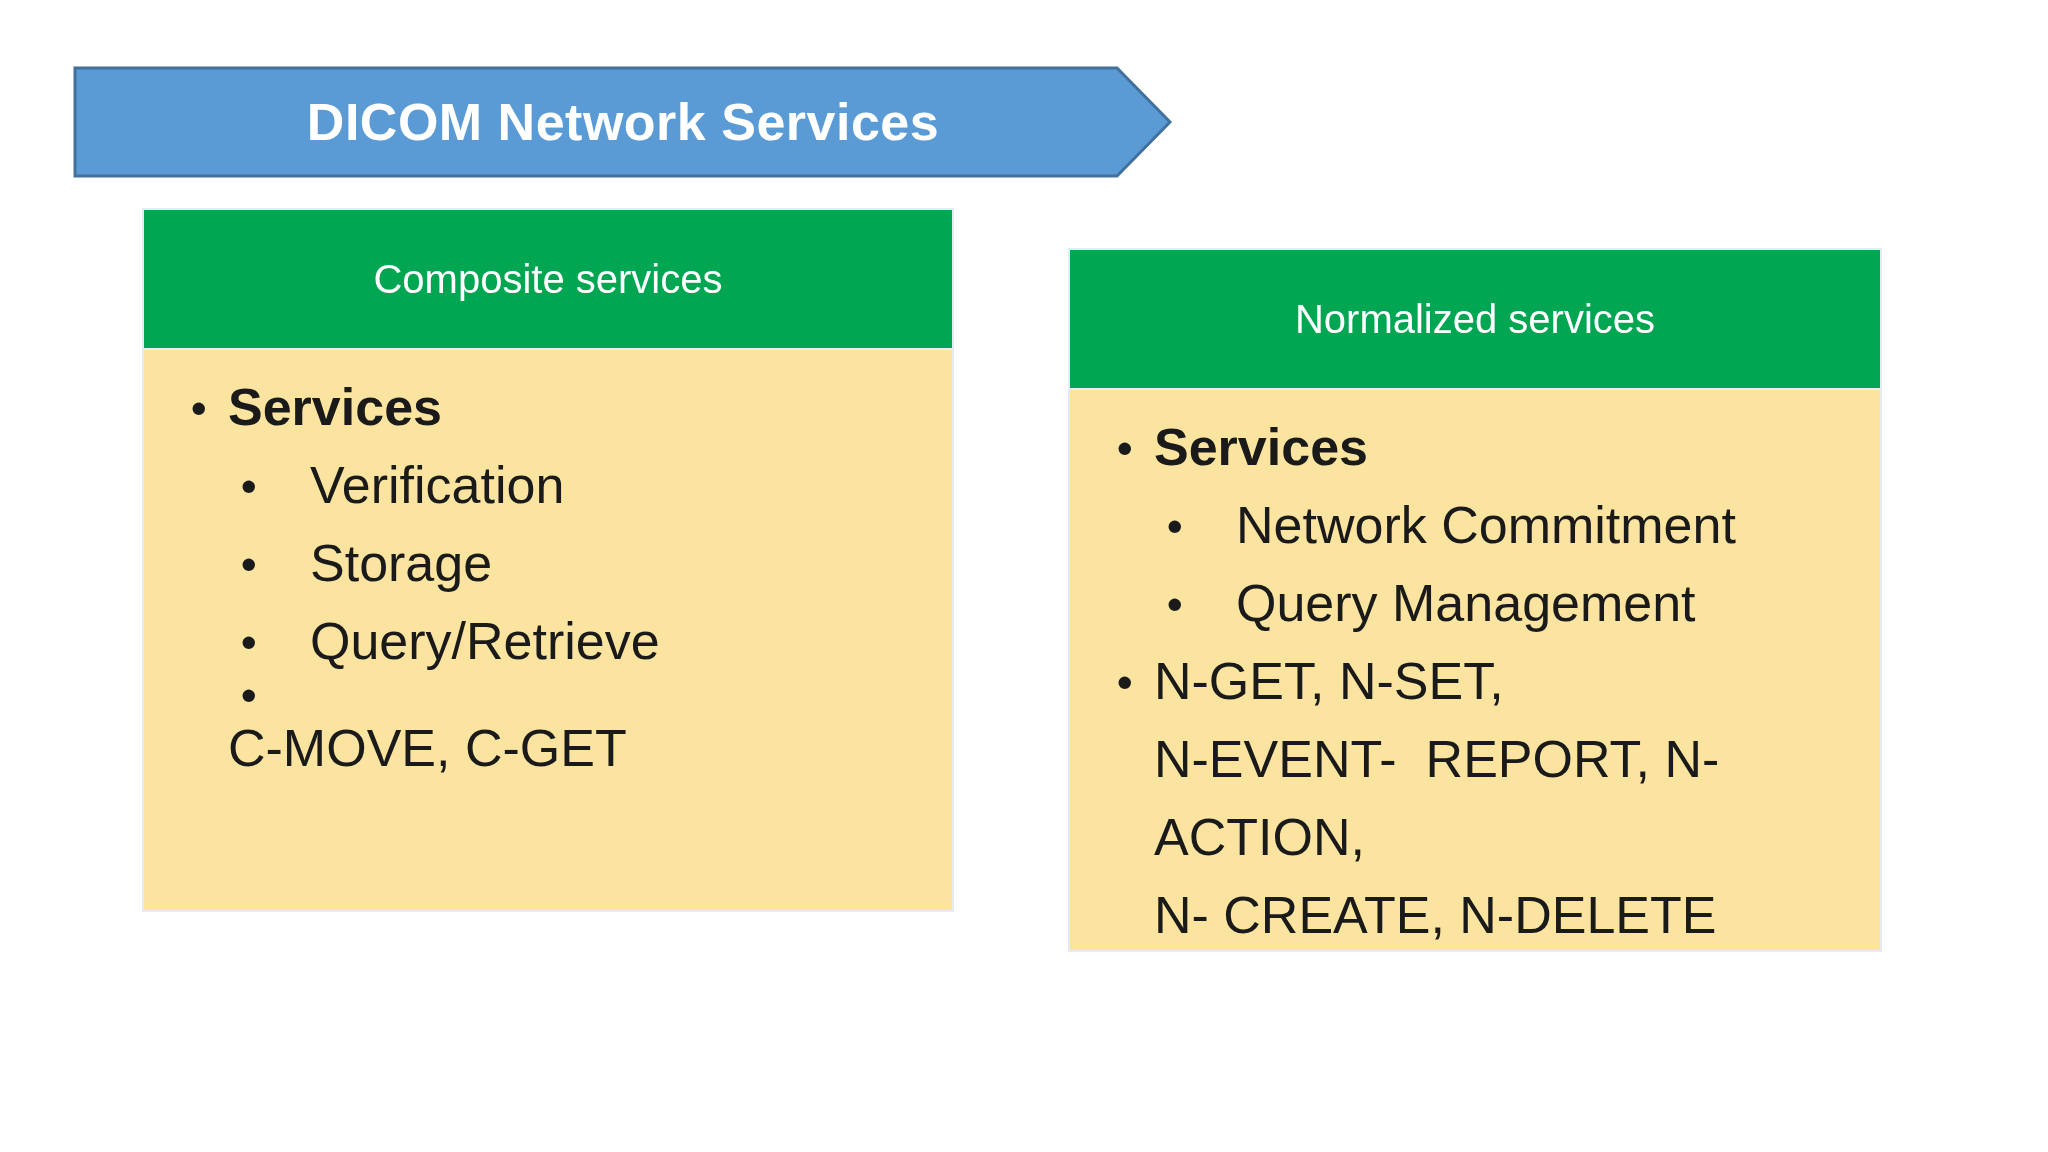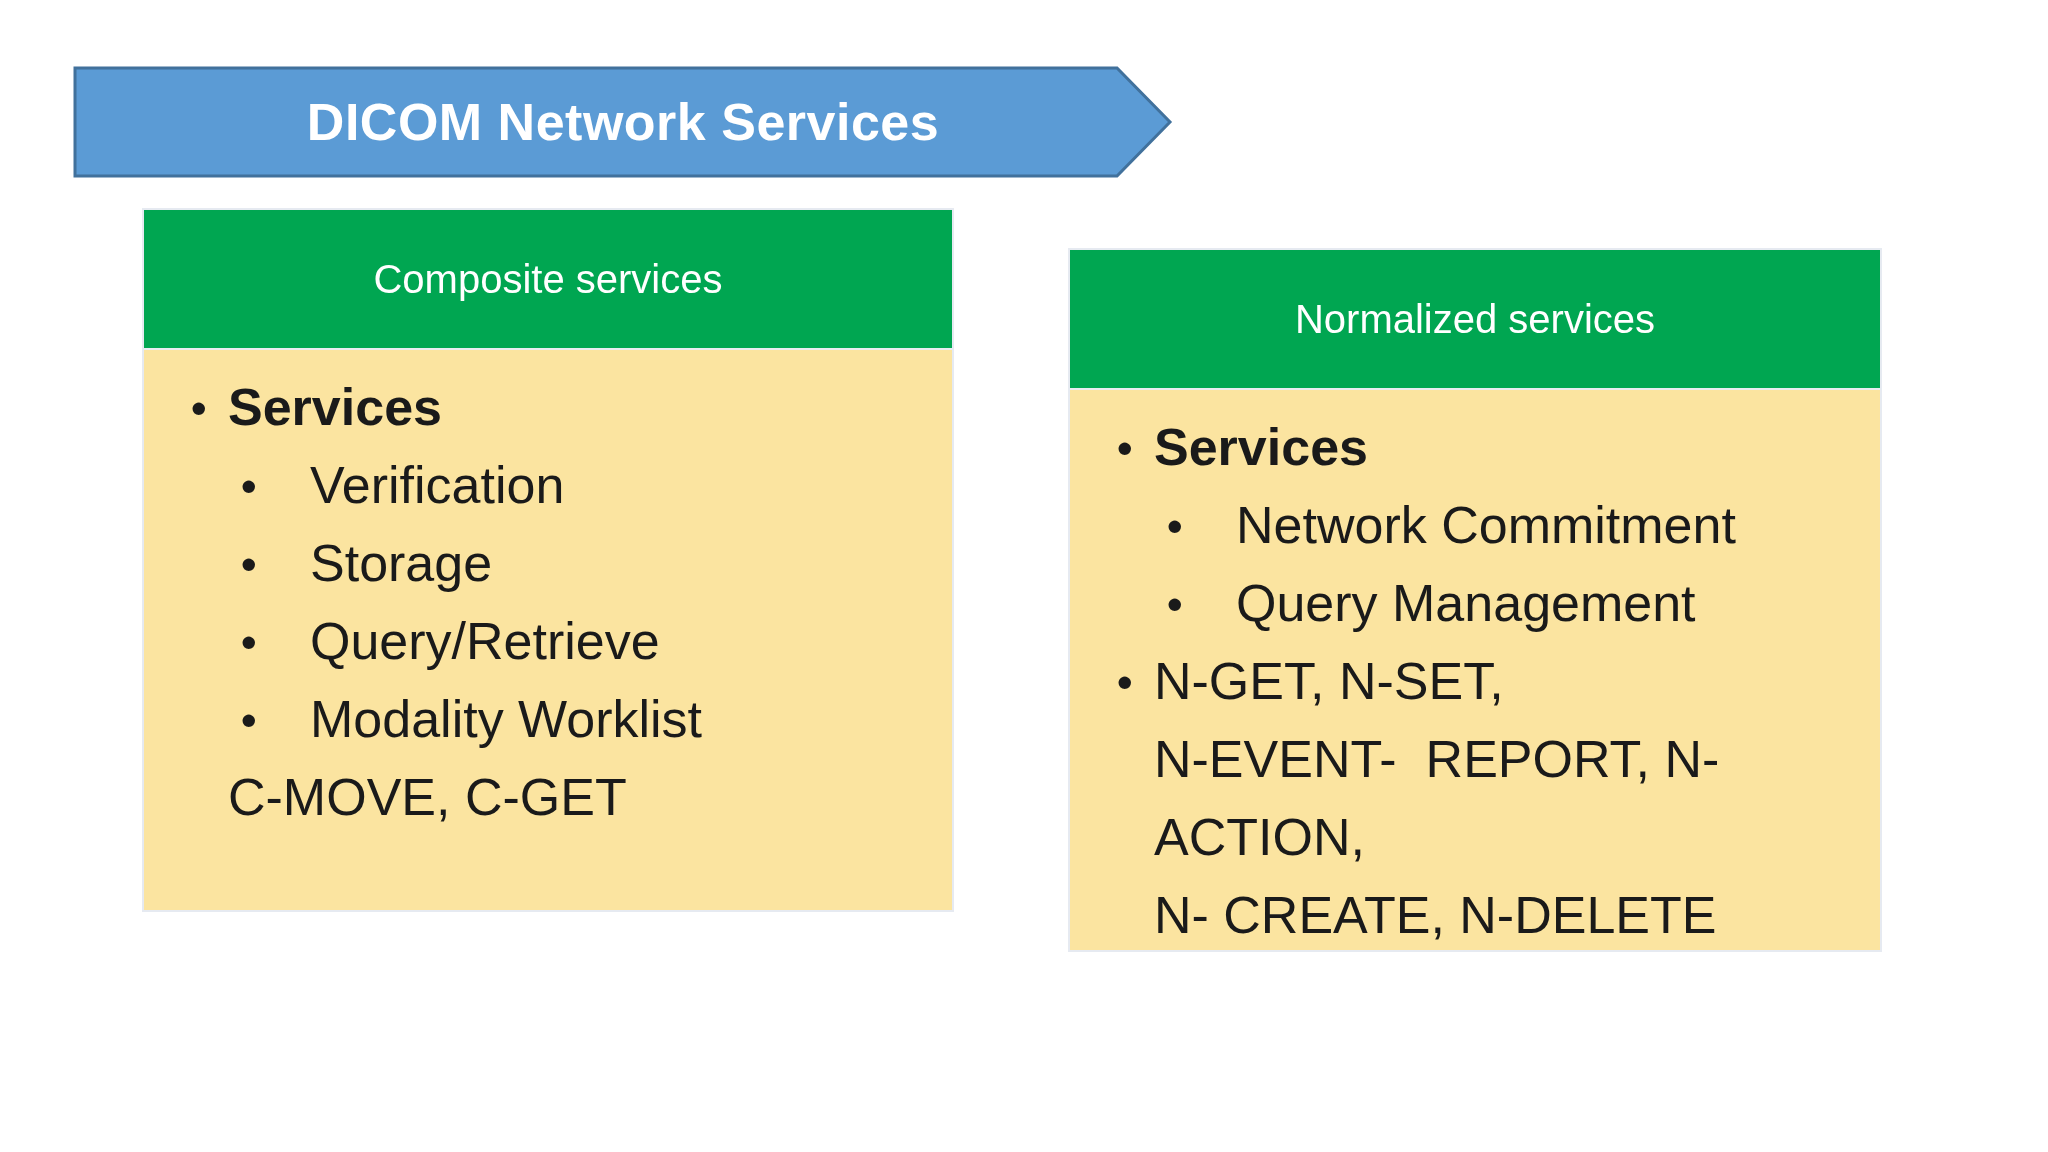--- a/index.html
+++ b/index.html
@@ -112,21 +112,20 @@
       <div class="row lvl2">
         <span class="bullet"></span>
         <span class="txt">Storage</span>
       </div>
       <div class="row lvl2">
         <span class="bullet"></span>
         <span class="txt">Query/Retrieve</span>
       </div>
       <div class="row lvl2">
         <span class="bullet"></span>
-        <span class="txt">Modality Worklist</span>
       </div>
       <div class="row lvl1 cont">
         <span class="bullet"></span>
         <span class="txt">C-MOVE, C-GET</span>
       </div>
 
     </div>
   </div>
 
   <div class="box right">

